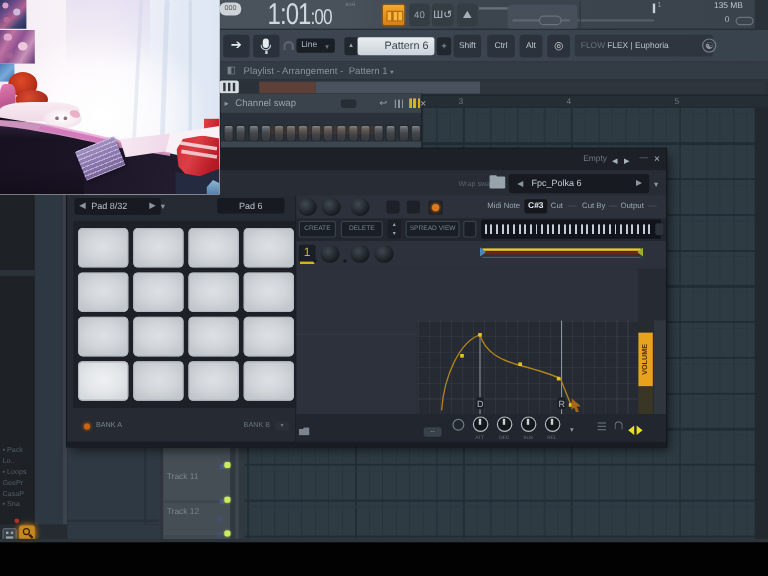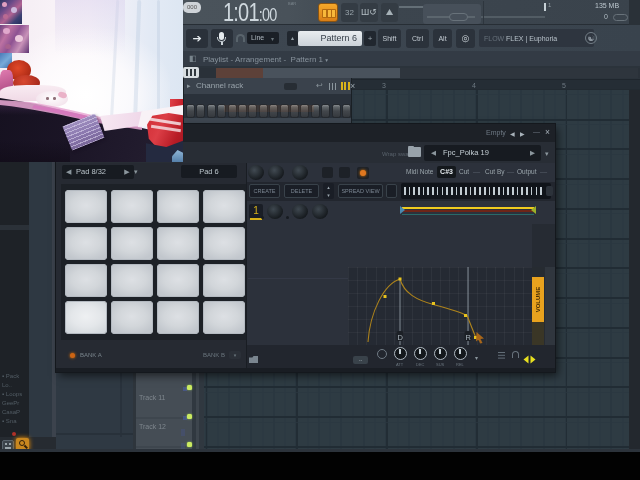--- a/index.html
+++ b/index.html
@@ -16,21 +16,21 @@
   <div class="abs" style="left:183px;top:2px;width:18px;height:11px;background:#ced3d8;border-radius:5px;color:#555;font-size:6px;text-align:center;line-height:11px;">000</div>
   <div class="abs" style="left:223px;top:0px;width:110px;height:25px;color:#cfd8de;font-size:25px;line-height:24px;letter-spacing:-1px;transform:scaleX(0.8);transform-origin:0 0;">1:01<span style="font-size:18px;">:00</span></div>
   <div class="abs" style="left:288px;top:1px;color:#7a858c;font-size:4px;">BAR</div>
 
   <div class="abs" style="left:318px;top:3px;width:20px;height:19px;background:linear-gradient(180deg,#f5a82a,#d97e16);border:1px solid #8a5412;border-radius:3px;">
     <div class="abs" style="left:3px;top:5px;width:14px;height:9px;background:#b36a10;border-radius:1px;"></div>
     <div class="abs" style="left:4px;top:6px;width:3px;height:7px;background:#f8b83a;"></div>
     <div class="abs" style="left:9px;top:6px;width:3px;height:7px;background:#f8b83a;"></div>
     <div class="abs" style="left:13px;top:6px;width:3px;height:7px;background:#f8b83a;"></div>
   </div>
-  <div class="abs" style="left:341px;top:3px;width:17px;height:19px;background:#343c44;border-radius:3px;color:#99a4ab;font-size:8px;text-align:center;line-height:19px;">32</div>
+  <div class="abs" style="left:341px;top:3px;width:17px;height:19px;background:#343c44;border-radius:3px;color:#99a4ab;font-size:8px;text-align:center;line-height:19px;">40</div>
   <div class="abs" style="left:360px;top:3px;width:18px;height:19px;background:#343c44;border-radius:3px;color:#b4bec4;font-size:9px;text-align:center;line-height:19px;">Ш↺</div>
   <div class="abs" style="left:381px;top:3px;width:17px;height:19px;background:#343c44;border-radius:3px;color:#a6b1b7;font-size:9px;text-align:center;line-height:19px;">⛰</div>
   <div class="abs" style="left:399px;top:6px;width:42px;height:2px;background:#646f77;"></div>
   <div class="abs" style="left:423px;top:4px;width:58px;height:20px;background:#47505a;border-radius:3px;"></div>
   <div class="abs" style="left:427px;top:16px;width:48px;height:1.5px;background:#5c666e;"></div>
   <div class="abs" style="left:449px;top:13px;width:19px;height:8px;border:1px solid #68727a;border-radius:4px;background:#47505a;"></div>
   <div class="abs" style="left:481px;top:16px;width:64px;height:1.5px;background:#525c64;"></div>
   <div class="abs" style="left:483px;top:1px;width:1px;height:23px;background:#2e363e;"></div>
   <div class="abs" style="left:544px;top:3px;width:2px;height:8px;background:#c6d0d6;"></div>
   <div class="abs" style="left:548px;top:2px;color:#8b969d;font-size:6px;">1</div>
@@ -137,21 +137,21 @@
 <div class="abs" style="left:183px;top:416px;width:4px;height:4px;background:#4a5a9a;opacity:0.7;"></div>
 <div class="abs" style="left:181px;top:429px;width:4px;height:7px;background:#46548e;opacity:0.35;"></div>
 <div class="abs" style="left:181px;top:443px;width:4px;height:6px;background:#46548e;opacity:0.35;"></div>
 <div class="abs" style="left:187px;top:385px;width:5px;height:4.5px;background:#cceb62;border-radius:1.5px;box-shadow:0 0 2px #9c5;"></div>
 <div class="abs" style="left:187px;top:414px;width:5px;height:4.5px;background:#cceb62;border-radius:1.5px;box-shadow:0 0 2px #9c5;"></div>
 <div class="abs" style="left:187px;top:442px;width:5px;height:4.5px;background:#cceb62;border-radius:1.5px;box-shadow:0 0 2px #9c5;"></div>
 
 <div class="abs" style="left:183px;top:78px;width:169px;height:46px;background:#2a313a;border-left:1px solid #1a2025;border-right:1px solid #1a2025;">
   <div class="abs" style="left:0;top:0;width:167px;height:16px;background:#3a424c;">
     <div class="abs" style="left:3px;top:4px;color:#8b969d;font-size:7px;">▸</div>
-    <div class="abs" style="left:12px;top:3px;color:#99a3ab;font-size:8px;">Channel rack</div>
+    <div class="abs" style="left:12px;top:3px;color:#99a3ab;font-size:8px;">Channel swap</div>
     <div class="abs" style="left:100px;top:5px;width:13px;height:7px;background:#272d34;border-radius:2px;"></div>
     <div class="abs" style="left:132px;top:3px;color:#8b969d;font-size:8px;">↩</div>
     <div class="abs" style="left:145px;top:5px;width:9px;height:7px;background:linear-gradient(90deg,#8b969d 0 1px,transparent 1px 3px,#8b969d 3px 4px,transparent 4px 6px,#8b969d 6px 7px,transparent 7px);"></div>
     <div class="abs" style="left:157px;top:4px;width:9px;height:8px;background:repeating-linear-gradient(90deg,#d8b21a 0 2px,transparent 2px 3.5px);"></div>
     <div class="abs" style="left:167px;top:0px;width:0px;"></div>
   </div>
   <div class="abs" style="left:166px;top:3px;color:#9aa5ad;font-size:9px;">×</div>
   <div class="abs" style="left:2px;top:26px;width:165px;height:14px;display:flex;gap:1.4px;">
     <div style="flex:1;background:linear-gradient(180deg,#878b8e 0%,#5f6468 18%,#43474c 50%,#35393e 100%);border-radius:2.5px;border:1px solid #25292e;"></div>
     <div style="flex:1;background:linear-gradient(180deg,#878b8e 0%,#5f6468 18%,#43474c 50%,#35393e 100%);border-radius:2.5px;border:1px solid #25292e;"></div>
@@ -182,21 +182,21 @@
     <div class="abs" style="left:464px;top:6px;color:#a8b2ba;font-size:6px;">▶</div>
     <div class="abs" style="left:477px;top:4px;color:#6e7984;font-size:7px;">―</div>
     <div class="abs" style="left:489px;top:3px;color:#a8b2ba;font-size:8.5px;">×</div>
   </div>
 
   <div class="abs" style="left:0;top:18px;width:499px;height:21px;background:#282d35;">
     <div class="abs" style="left:326px;top:9px;color:#59626c;font-size:6px;">Wrap swap</div>
     <div class="abs" style="left:352px;top:5px;width:13px;height:10px;background:#99a3ab;border-radius:1px;"></div>
     <div class="abs" style="left:352px;top:4px;width:6px;height:2px;background:#99a3ab;border-radius:1px;"></div>
     <div class="abs" style="left:368px;top:3px;width:117px;height:16px;background:#171b21;border-radius:2px;color:#c4ced4;font-size:7.5px;line-height:16px;">
-      <span style="margin-left:7px;color:#8b969d;font-size:6.5px;">◀</span><span style="margin-left:7px;">Fpc_Polka 19</span><span style="float:right;margin-right:6px;color:#8b969d;font-size:6.5px;">▶</span>
+      <span style="margin-left:7px;color:#8b969d;font-size:6.5px;">◀</span><span style="margin-left:7px;">Fpc_Polka 6</span><span style="float:right;margin-right:6px;color:#8b969d;font-size:6.5px;">▶</span>
     </div>
     <div class="abs" style="left:489px;top:8px;color:#8b969d;font-size:7px;">▾</div>
   </div>
 
   <div class="abs" style="left:0;top:39px;width:190px;height:209px;background:#262a32;"></div>
   <div class="abs" style="left:5px;top:60px;width:185px;height:156px;background:#1d2127;"></div>
   <div class="abs" style="left:6px;top:41px;width:52px;height:14px;background:#171b21;border-radius:2px;color:#8b969d;font-size:7px;text-align:left;line-height:14px;"><span style="margin-left:4px;">◀</span></div>
   <div class="abs" style="left:20px;top:41px;width:50px;height:14px;background:#171b21;color:#b8c2c8;font-size:7.5px;line-height:14px;">Pad 8/32</div>
   <div class="abs" style="left:64px;top:41px;width:14px;height:14px;background:#171b21;border-radius:2px;color:#8b969d;font-size:7px;text-align:center;line-height:14px;">▶</div>
   <div class="abs" style="left:78px;top:44px;color:#8b969d;font-size:7px;">▾</div>

